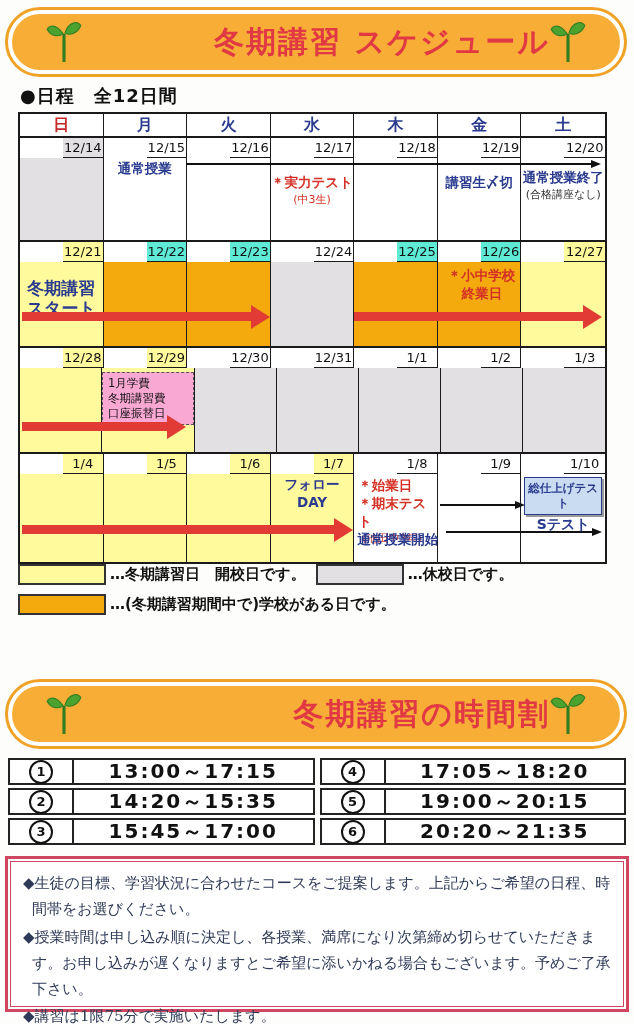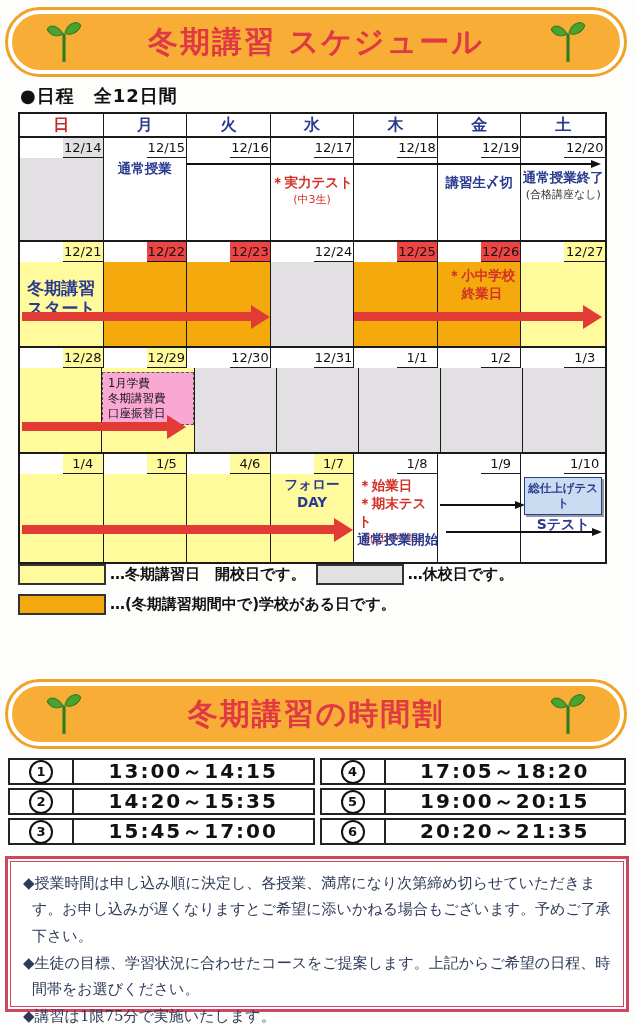--- a/index.html
+++ b/index.html
@@ -1,41 +1,41 @@
 <!DOCTYPE html>
 <html><head>
 <meta charset="utf-8">
 <style>
   html,body{margin:0;padding:0;background:#fff;}
   .page{position:relative;width:634px;height:1024px;background:#FDFDFB;font-family:"DejaVu Sans","Liberation Sans",sans-serif;overflow:hidden;}
 
   
   .banner{position:absolute;left:8px;width:616px;height:64px;background:#F8AD36;border:4px solid #fff;outline:3px solid #F0A227;border-radius:36px;display:flex;align-items:center;justify-content:space-between;padding:0 34px;box-sizing:border-box;}
-  .banner-title{flex:1;text-align:center;color:#E13944;font-size:30px;font-weight:800;letter-spacing:2px;}
+  .banner-title{flex:1;text-align:right;color:#E13944;font-size:30px;font-weight:800;letter-spacing:2px;}
   .sprout{width:36px;height:44px;flex:0 0 auto;}
 
   
   .sec-heading{position:absolute;left:20px;top:84px;font-size:18px;font-weight:700;color:#111;letter-spacing:1px;}
 
   
   .cal{position:absolute;left:18px;top:112px;width:589px;border:2px solid #1a1a1a;background:#fff;box-sizing:border-box;}
   .cal-row{display:grid;grid-template-columns:repeat(7,1fr);}
   .cal-row > div{border-right:1px solid #1a1a1a;box-sizing:border-box;position:relative;}
   .cal-row > div:last-child{border-right:none;}
   .row-hdr{height:24px;}
   .row-hdr > div{border-bottom:2px solid #1a1a1a;}
   .row-date{height:20px;}
   .row-date > div{border-bottom:1px solid #1a1a1a;margin-left:43px;}
   .row-body > div{border-bottom:2px solid #1a1a1a;}
   .row-body.last > div{border-bottom:none;}
   .hb1{height:84px;} .hb2{height:86px;} .hb3{height:86px;} .hb4{height:88px;}
   .dayh{font-size:16px;font-weight:700;color:#2A3B8F;text-align:center;line-height:22px;}
   .dayh.sun{color:#C52A28;}
   .date{font-size:13px;color:#111;text-align:center;line-height:19px;}
-  .bg-y{background:#FFFA9C;} .bg-o{background:#F4A90D;} .bg-ol{background:#ef4444;}
+  .bg-y{background:#FFFA9C;} .bg-o{background:#F4A90D;} .bg-ol{background:#5eead4;}
   .bg-g{background:#E3E0E3;} .bg-w{background:#fff;}
   .navy{color:#2A3B8F;} .red{color:#D53227;}
   .cell-note{font-size:13.5px;text-align:center;font-weight:600;}
   .small{font-size:11px;font-weight:500;}
   .pt2{padding-top:2px;} .pt5{padding-top:5px;} .pt11{padding-top:11px;} .pt16{padding-top:16px;}
   .start-label{padding-top:16px;font-size:17px;font-weight:800;line-height:20px;text-align:center;}
   .dotted-box{margin:4px auto 0;width:80px;background:#f9a8d4;border:1px dashed #555;font-size:11.5px;line-height:15px;text-align:left;padding:3px 5px;color:#111;}
   .final-box{margin:3px auto 0;width:76px;background:#C9DCF2;border:1px solid #2A3B8F;box-shadow:2px 2px 0 #9a9a9a;font-size:11.5px;color:#2A3B8F;text-align:center;padding:3px 0;font-weight:700;}
   .s-test{margin-top:1px;text-align:center;font-size:14px;font-weight:700;}
   .leftcell{text-align:left;padding-left:4px;}
@@ -179,21 +179,21 @@
       <div class="bg-g"></div>
       <div class="bg-g"></div>
       <div class="bg-g"></div>
       <div class="bg-g"></div>
       <div class="bg-g"></div>
     </div>
 
     <div class="cal-row row-date">
       <div class="date bg-y">1/4</div>
       <div class="date bg-y">1/5</div>
-      <div class="date bg-y">4/6</div>
+      <div class="date bg-y">1/6</div>
       <div class="date bg-y">1/7</div>
       <div class="date bg-w">1/8</div>
       <div class="date bg-w">1/9</div>
       <div class="date bg-w">1/10</div>
     </div>
 
     <div class="cal-row row-body hb4 last">
       <div class="bg-y"></div>
       <div class="bg-y"></div>
       <div class="bg-y"></div>
@@ -248,21 +248,21 @@
       <path d="M18 12 C22 1 30 1 33 5 C31 12 22 16 18 12 Z" fill="#4CA22E" stroke="#2F7D22" stroke-width="1"></path>
     </svg>
   </div>
 
   <div class="tt">
     <div class="tt-row">
       <div class="tt-half">
         <div class="tt-num">
             <span class="circle-num">1</span>
           </div>
-        <div class="tt-time">13:00～14:15</div>
+        <div class="tt-time">13:00～17:15</div>
       </div>
       <div class="tt-half">
         <div class="tt-num">
             <span class="circle-num">4</span>
           </div>
         <div class="tt-time">17:05～18:20</div>
       </div>
     </div>
     <div class="tt-row">
       <div class="tt-half">
@@ -289,19 +289,19 @@
         <div class="tt-num">
             <span class="circle-num">6</span>
           </div>
         <div class="tt-time">20:20～21:35</div>
       </div>
     </div>
   </div>
 
   <div class="notes">
     <div class="notes-inner">
+      <p>◆生徒の目標、学習状況に合わせたコースをご提案します。上記からご希望の日程、時間帯をお選びください。</p>
       <p>◆授業時間は申し込み順に決定し、各授業、満席になり次第締め切らせていただきます。お申し込みが遅くなりますとご希望に添いかねる場合もございます。予めご了承下さい。</p>
-      <p>◆生徒の目標、学習状況に合わせたコースをご提案します。上記からご希望の日程、時間帯をお選びください。</p>
       <p>◆講習は1限75分で実施いたします。</p>
     </div>
   </div>
 
 </div>
 
 </body></html>

